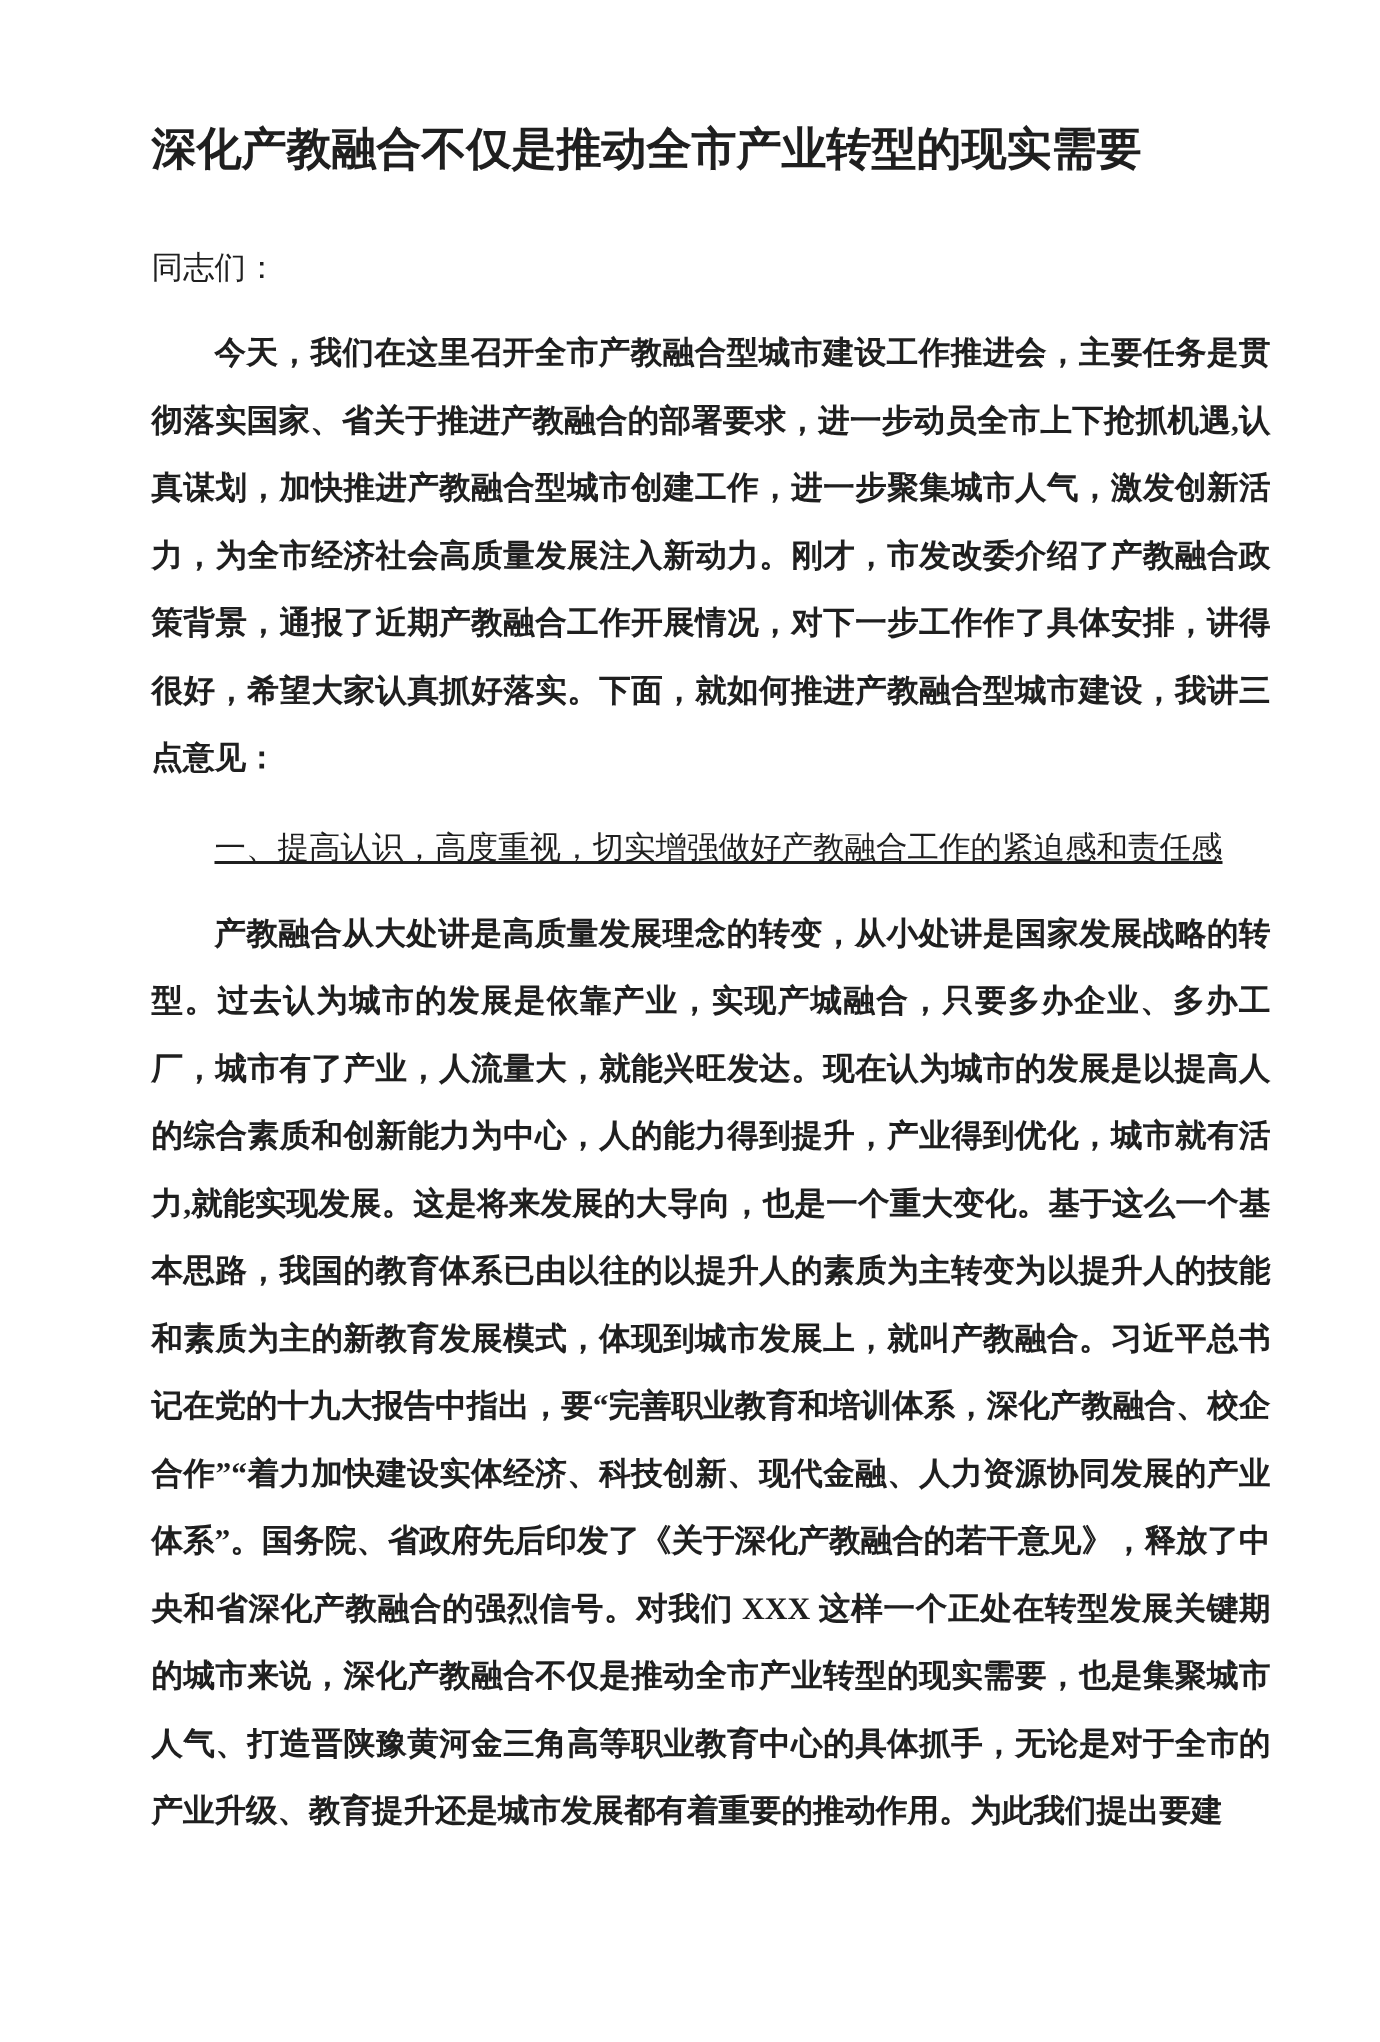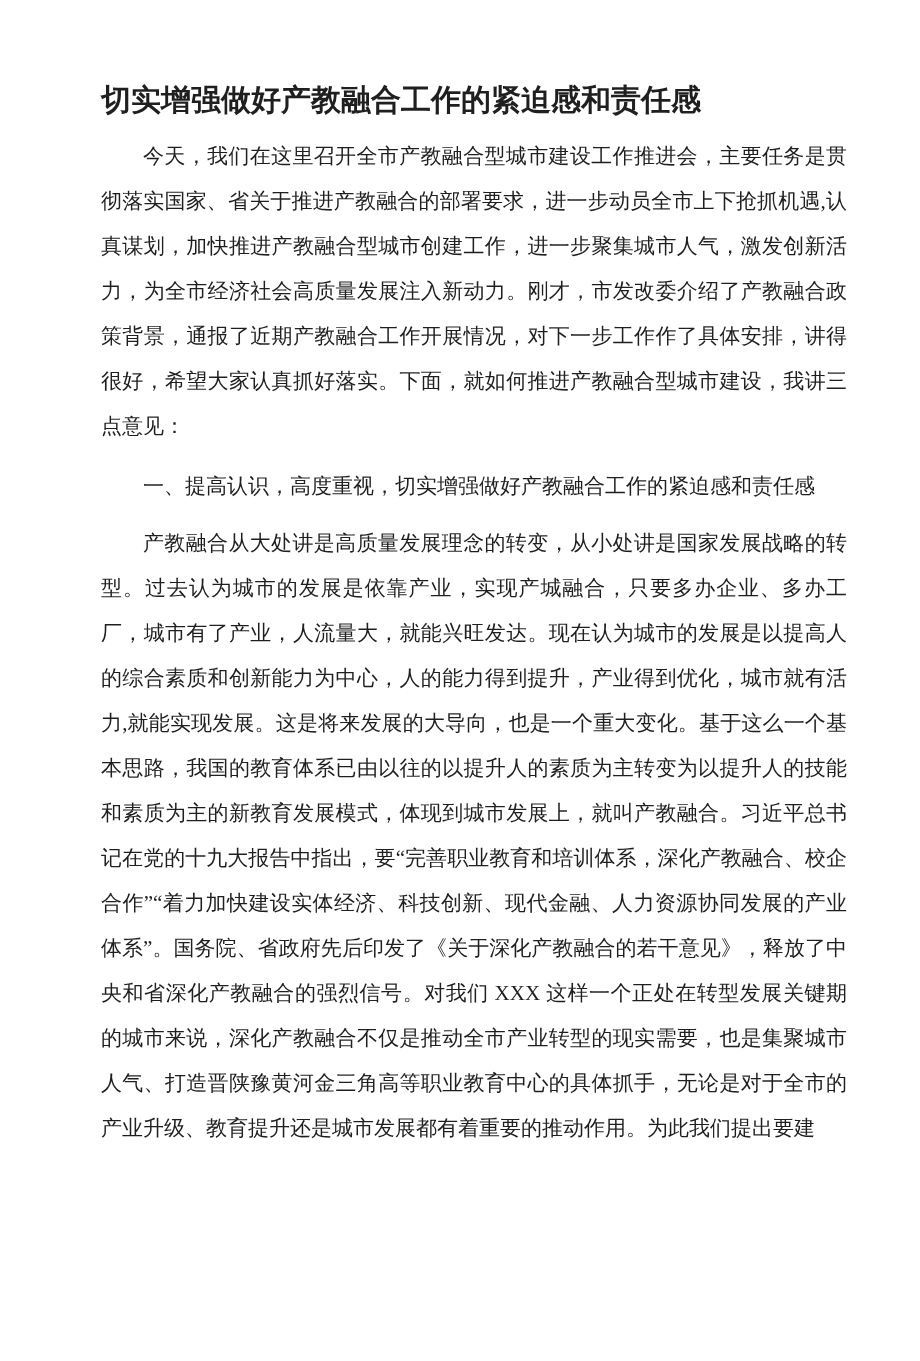--- a/index.html
+++ b/index.html
@@ -36,31 +36,32 @@
     font-size: 21px;
     line-height: 45px;
     text-align: left;
   }
   .para {
     font-size: 21px;
     line-height: 45px;
     text-align: justify;
     text-indent: 2em;
   }
-  .mt-12 { margin-top: 12px; }
+  .mt-12 { margin-top: 12px; font-weight: bold; }
   .mt-15 { margin-top: 15px; }
-  .heading { font-weight: 400; }
+  .heading { font-weight: 400; text-decoration: underline; }
 </style>
 </head>
 <body>
 
 <div class="page">
   <div class="content">
-    <h1 class="doc-title">切实增强做好产教融合工作的紧迫感和责任感</h1>
+    <h1 class="doc-title">深化产教融合不仅是推动全市产业转型的现实需要</h1>
 
+    <p class="salutation">同志们：</p>
 
     <p class="para mt-12">今天，我们在这里召开全市产教融合型城市建设工作推进会，主要任务是贯彻落实国家、省关于推进产教融合的部署要求，进一步动员全市上下抢抓机遇,认真谋划，加快推进产教融合型城市创建工作，进一步聚集城市人气，激发创新活力，为全市经济社会高质量发展注入新动力。刚才，市发改委介绍了产教融合政策背景，通报了近期产教融合工作开展情况，对下一步工作作了具体安排，讲得很好，希望大家认真抓好落实。下面，就如何推进产教融合型城市建设，我讲三点意见：</p>
 
     <p class="para heading mt-15">一、提高认识，高度重视，切实增强做好产教融合工作的紧迫感和责任感</p>
 
     <p class="para mt-12">产教融合从大处讲是高质量发展理念的转变，从小处讲是国家发展战略的转型。过去认为城市的发展是依靠产业，实现产城融合，只要多办企业、多办工厂，城市有了产业，人流量大，就能兴旺发达。现在认为城市的发展是以提高人的综合素质和创新能力为中心，人的能力得到提升，产业得到优化，城市就有活力,就能实现发展。这是将来发展的大导向，也是一个重大变化。基于这么一个基本思路，我国的教育体系已由以往的以提升人的素质为主转变为以提升人的技能和素质为主的新教育发展模式，体现到城市发展上，就叫产教融合。习近平总书记在党的十九大报告中指出，要“完善职业教育和培训体系，深化产教融合、校企合作”“着力加快建设实体经济、科技创新、现代金融、人力资源协同发展的产业体系”。国务院、省政府先后印发了《关于深化产教融合的若干意见》，释放了中央和省深化产教融合的强烈信号。对我们 XXX 这样一个正处在转型发展关键期的城市来说，深化产教融合不仅是推动全市产业转型的现实需要，也是集聚城市人气、打造晋陕豫黄河金三角高等职业教育中心的具体抓手，无论是对于全市的产业升级、教育提升还是城市发展都有着重要的推动作用。为此我们提出要建</p>
 
   </div>
 </div>
 

